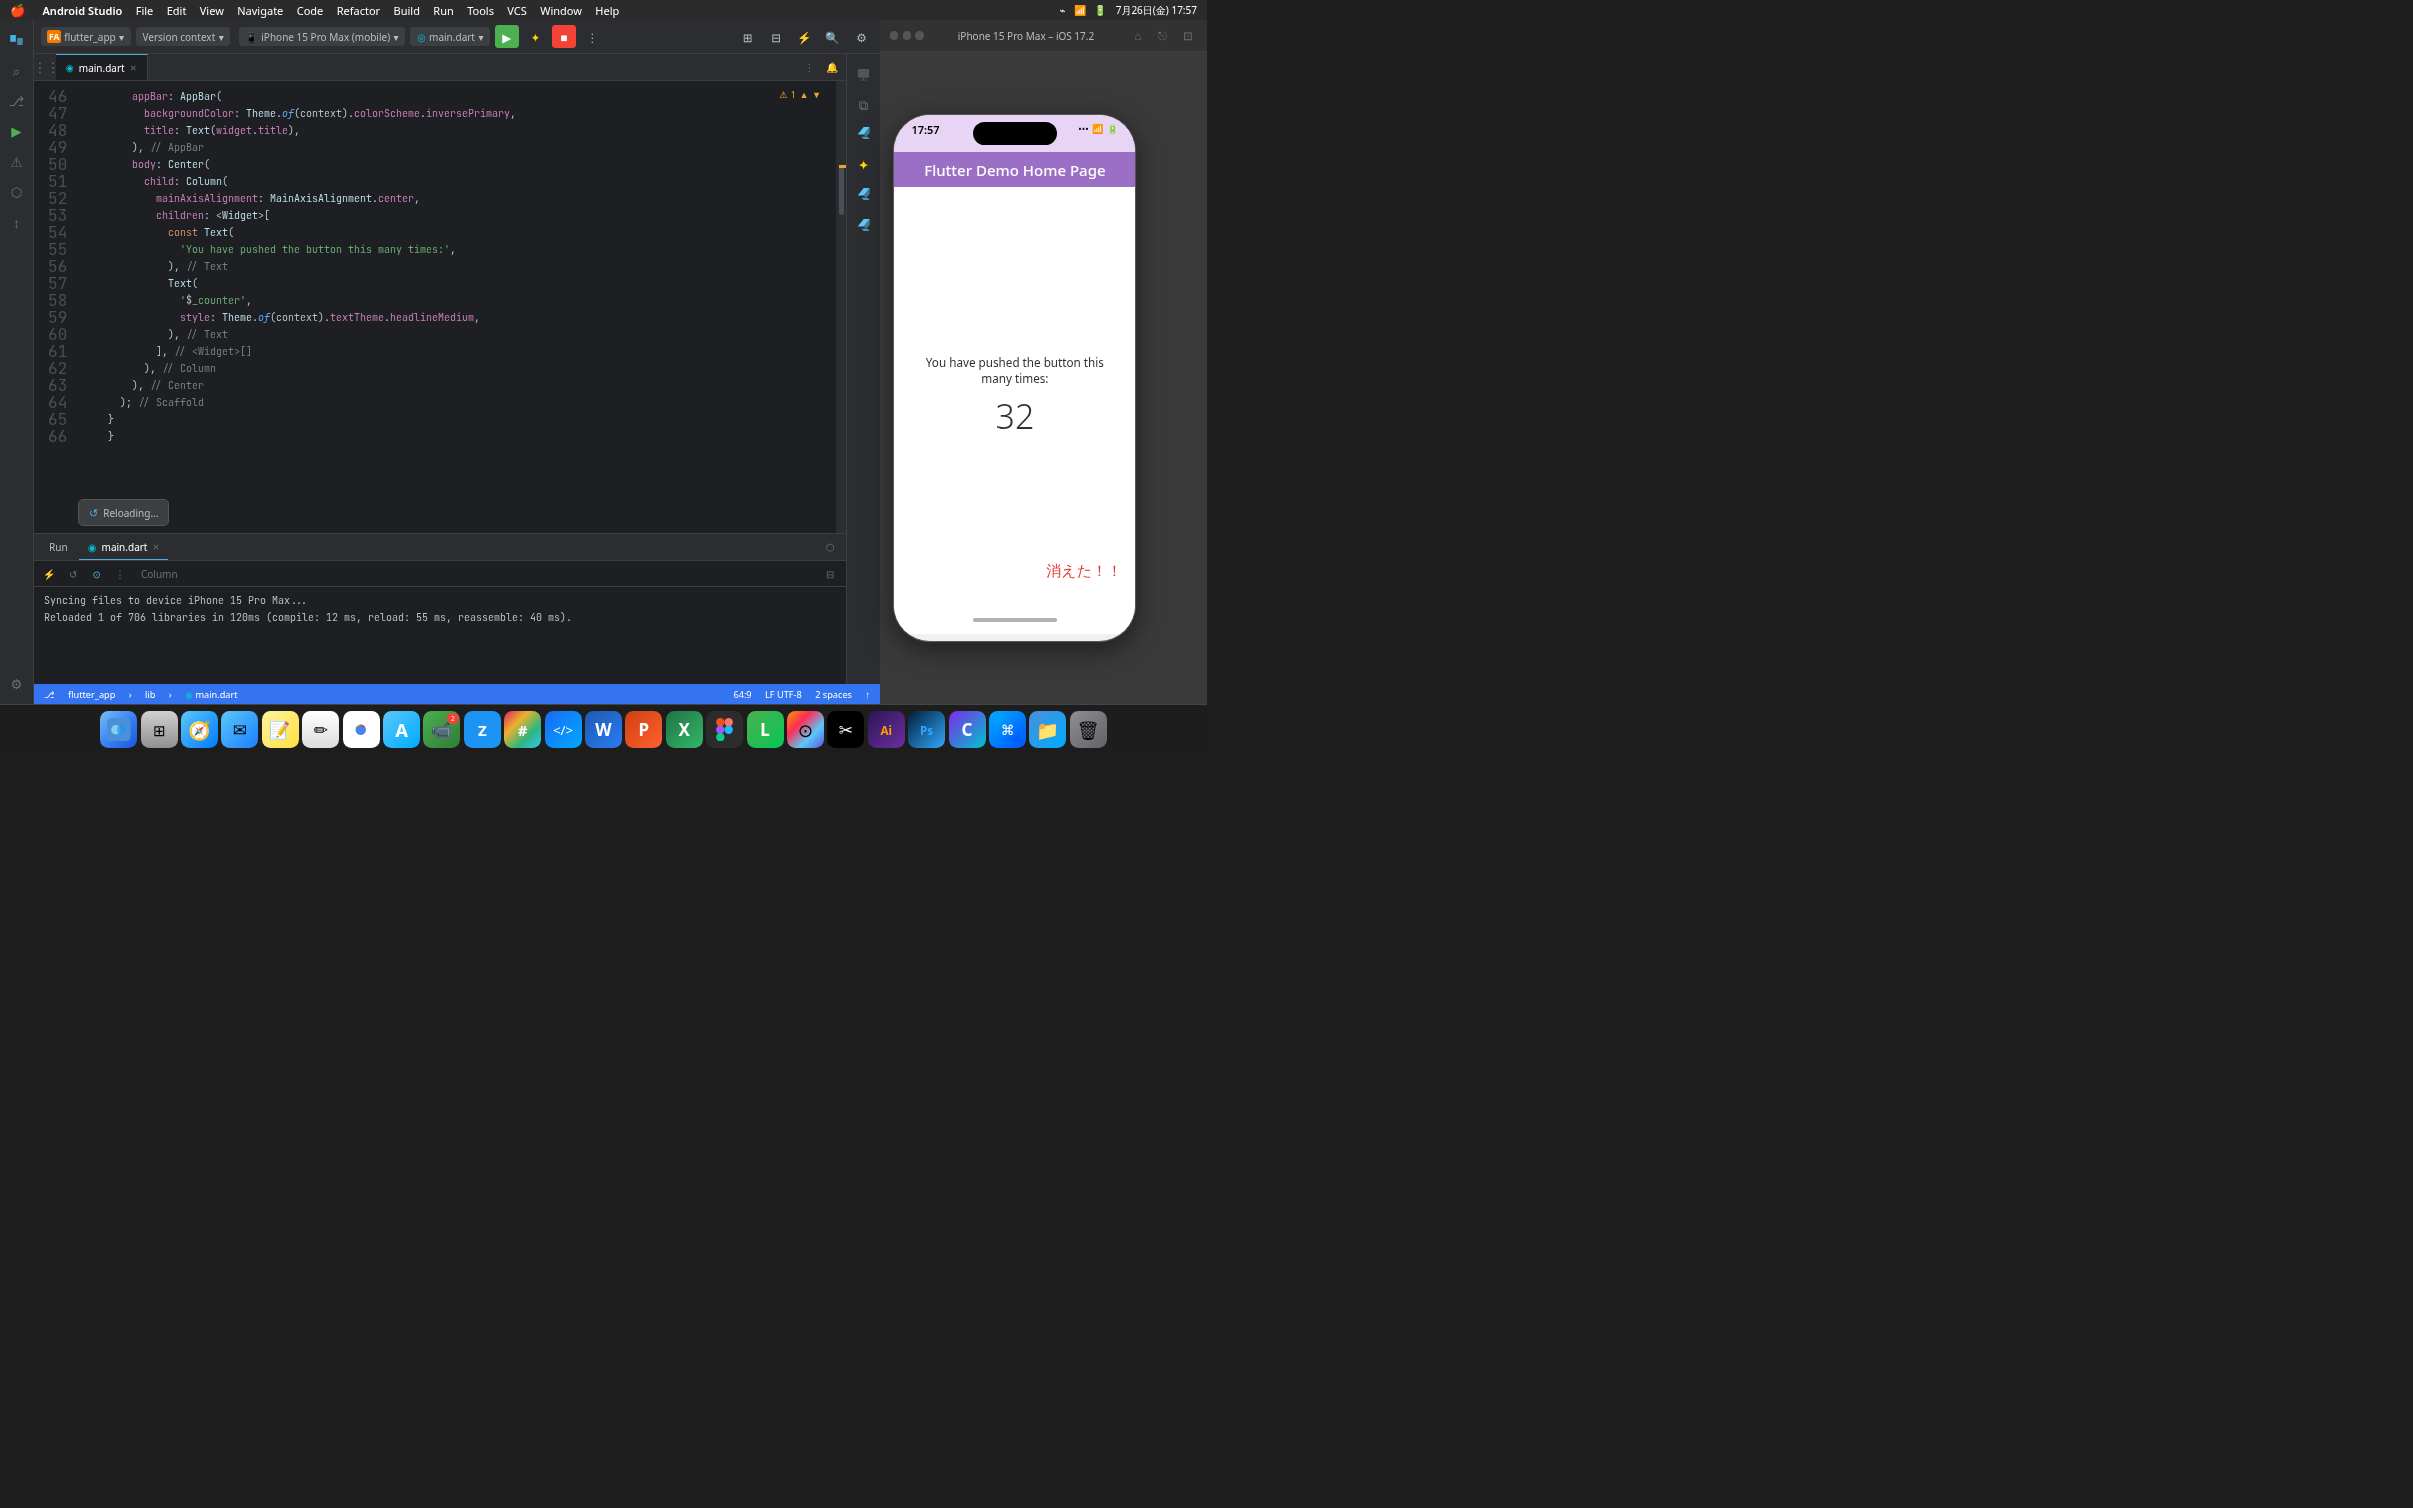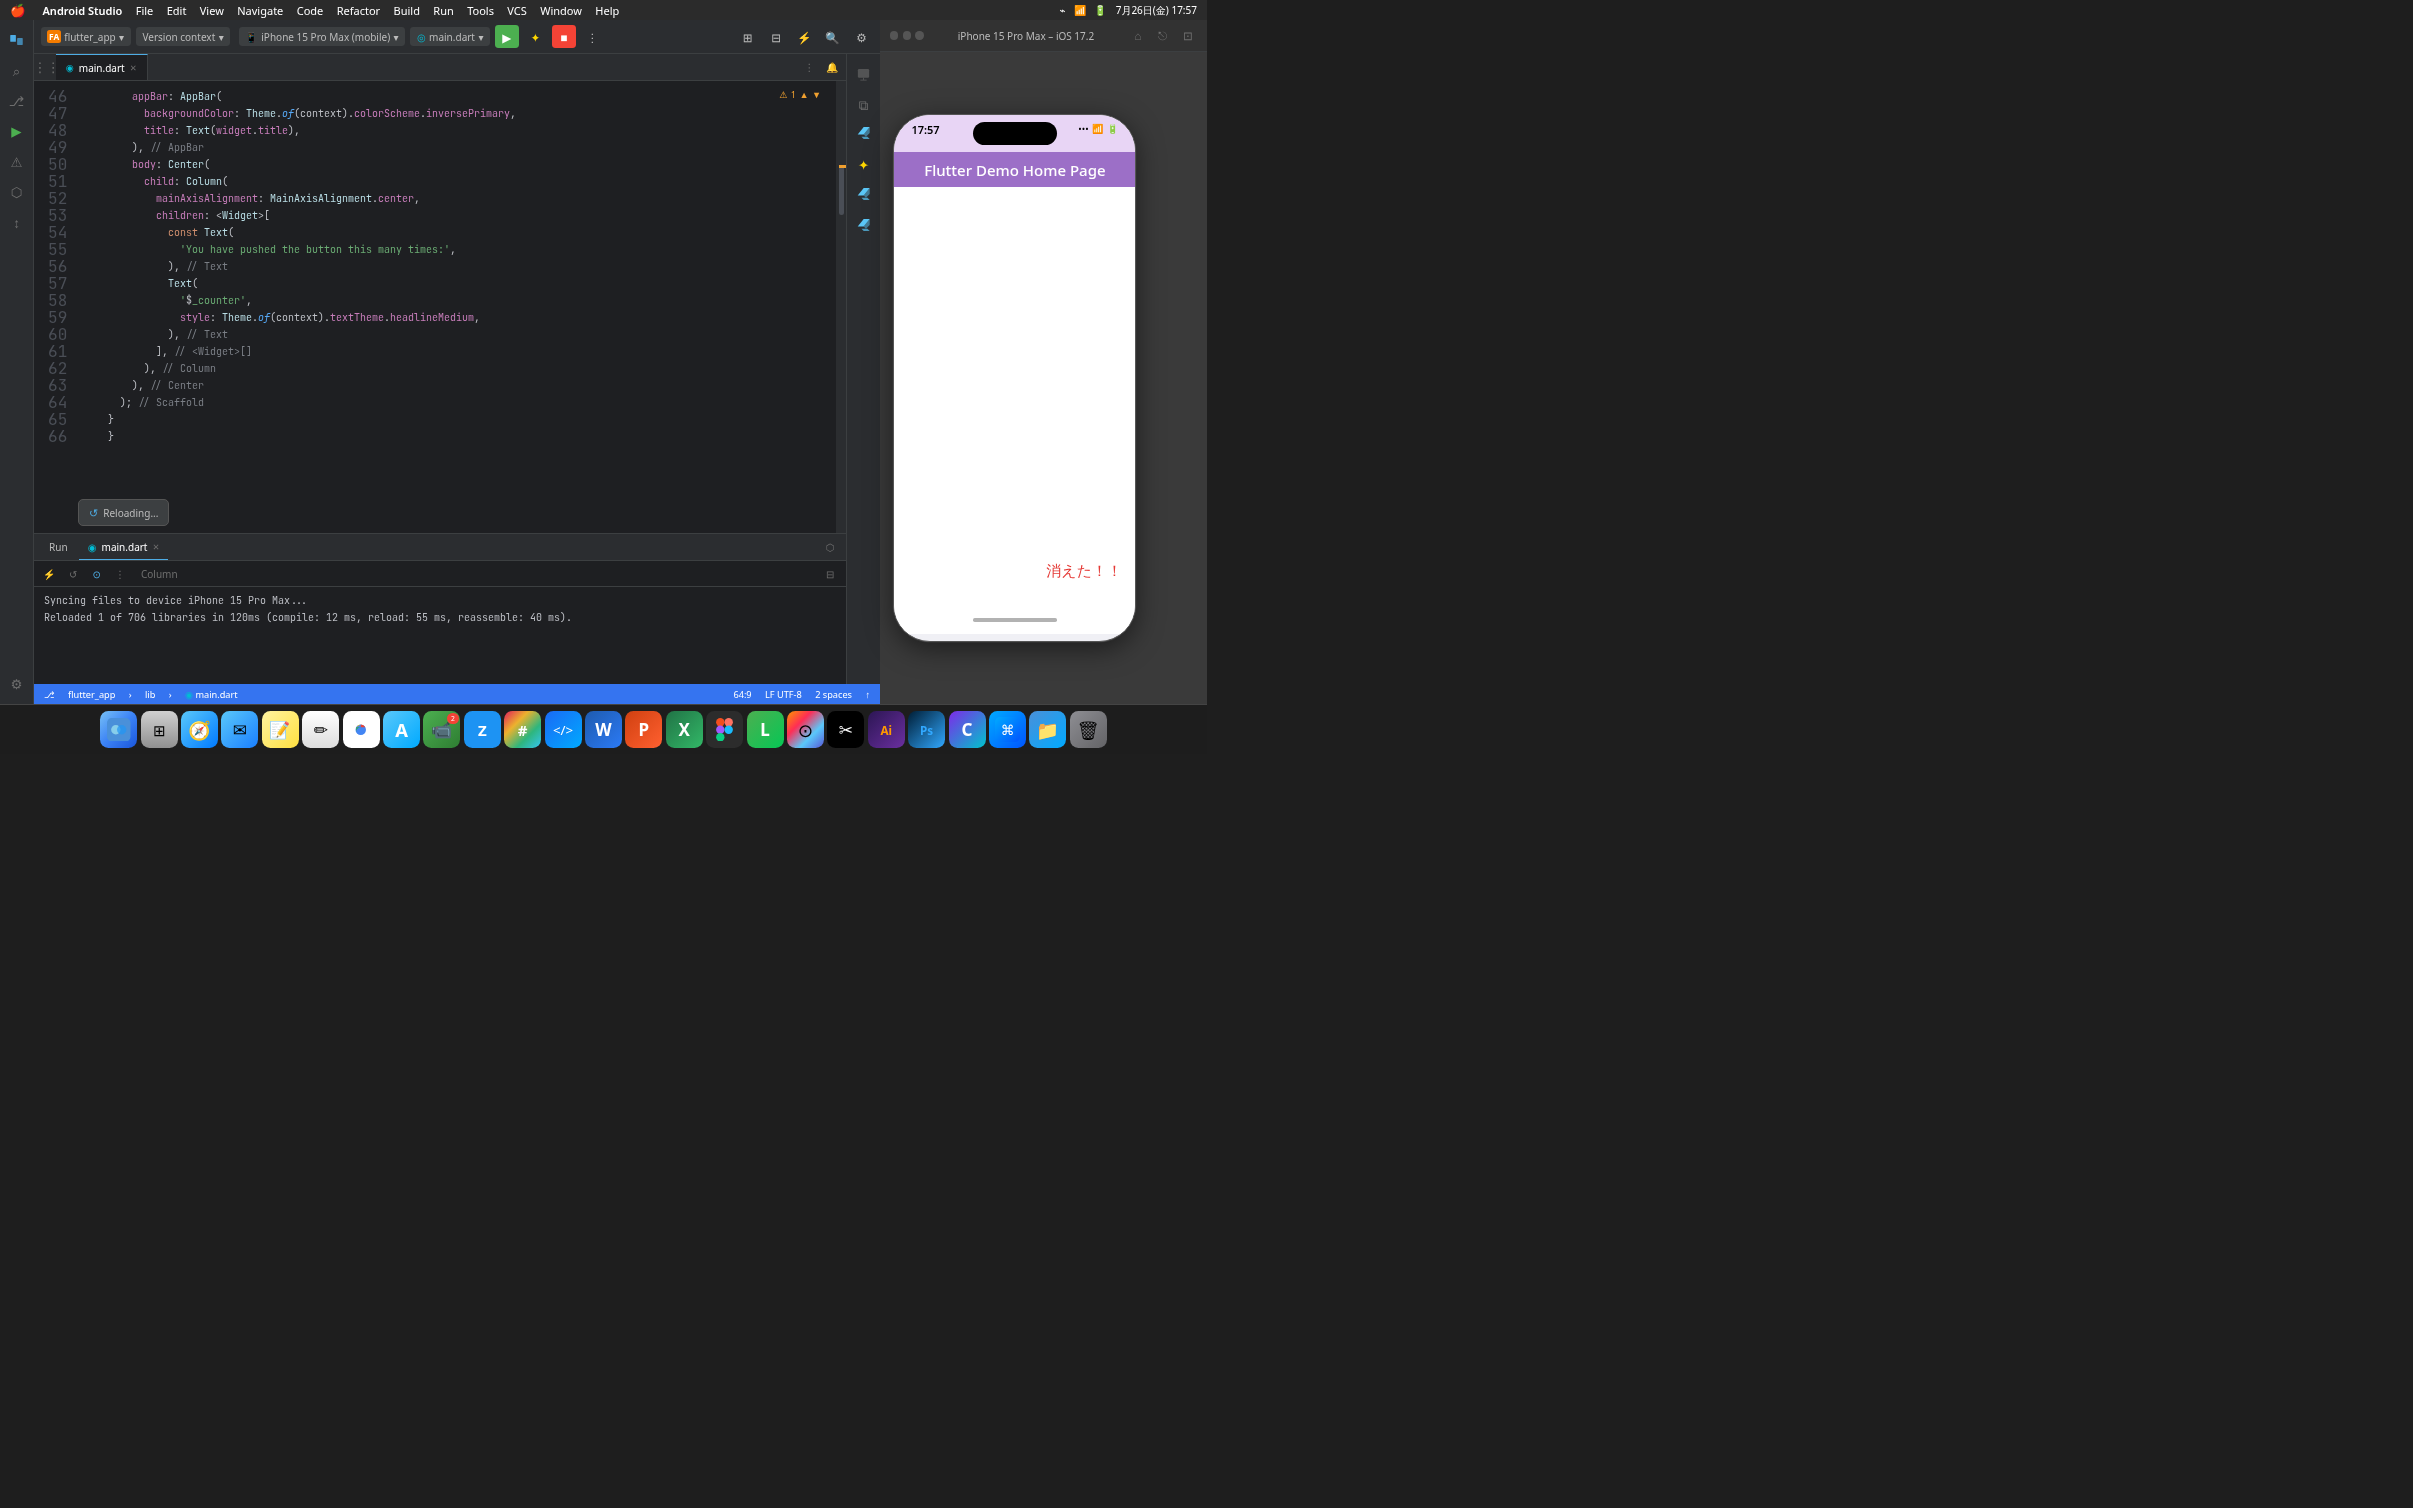--- a/index.html
+++ b/index.html
@@ -919,20 +919,24 @@
               <span>📶</span>
               <span>🔋</span>
             </div>
           </div>
 
           <div class="iphone-appbar">
             <div class="iphone-app-title">Flutter Demo Home Page</div>
           </div>
 
           <div style="flex:1;background:#fff;display:flex;flex-direction:column;align-items:center;justify-content:center;padding:17px;height:calc(100% - 37px - 42px - 28.5px);position:relative">
+            <div class="iphone-center-content" style="display:flex;flex-direction:column;align-items:center;justify-content:center;flex:1;width:100%">
+              <div class="iphone-push-text">You have pushed the button this many times:</div>
+              <div class="iphone-counter">32</div>
+            </div>
             <div class="iphone-fab-text" style="font-size:15px;color:#e53935;position:absolute;bottom:25px;right:13.4px;font-weight:500">消えた！！</div>
           </div>
 
           <div class="iphone-home-indicator">
             <div class="home-indicator-bar"></div>
           </div>
 
         </div>
       </div>
 

